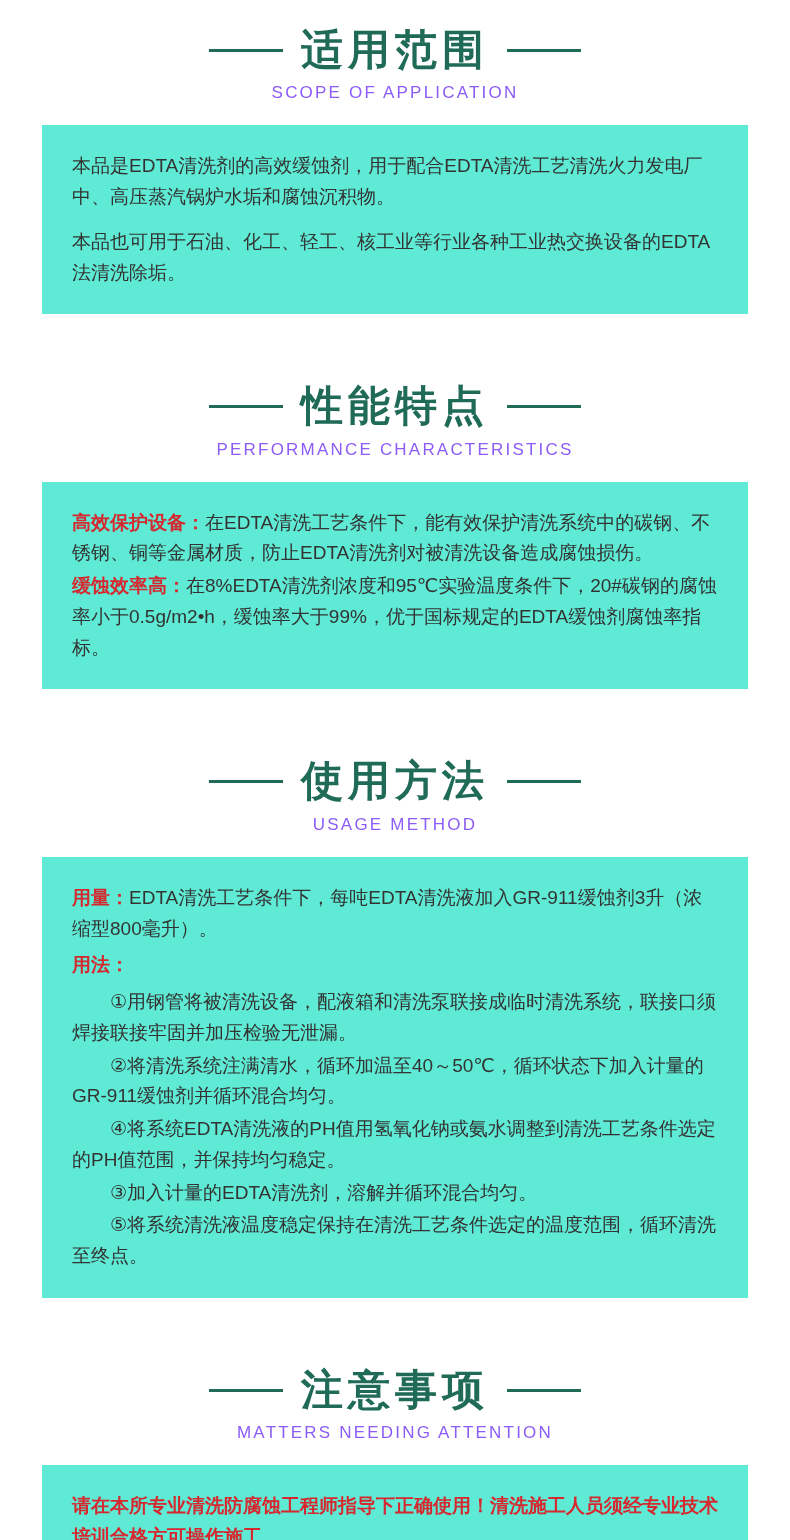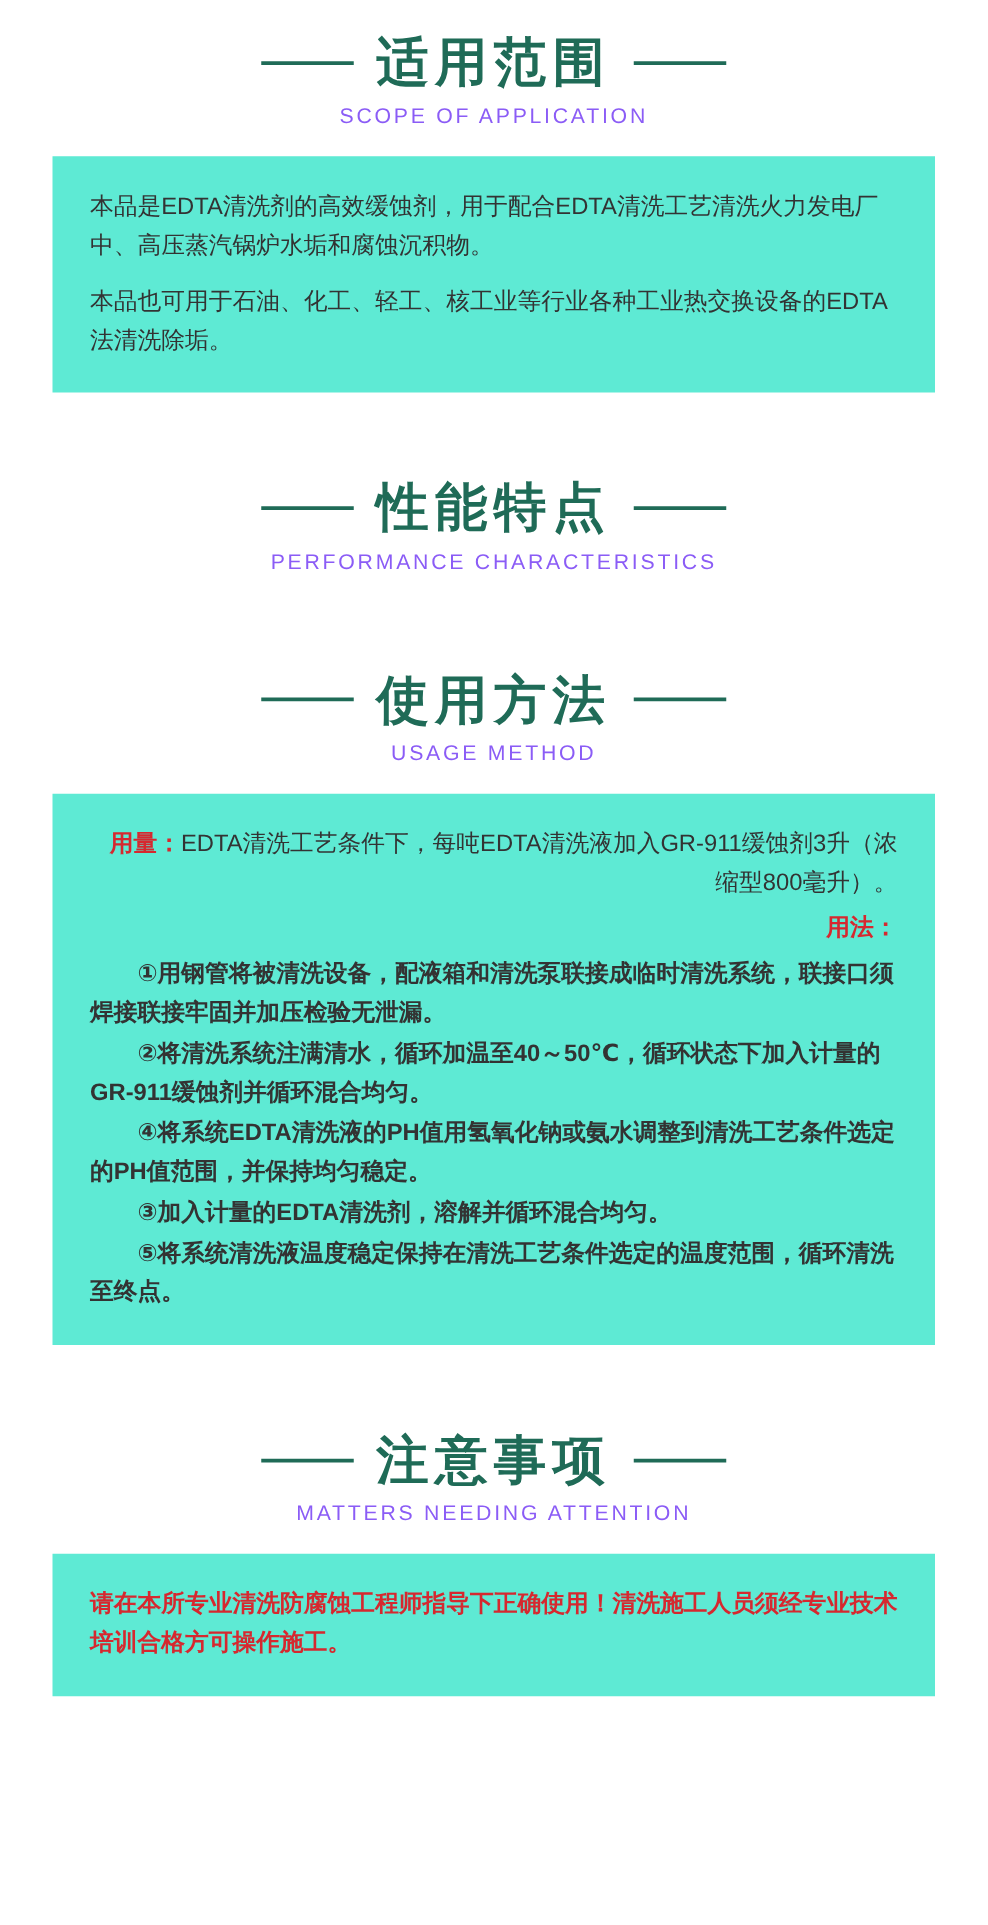--- a/index.html
+++ b/index.html
@@ -69,26 +69,25 @@
   }
   .panel p:last-child {
     margin-bottom: 0;
   }
   .lead {
     color: #d6282f;
     font-weight: bold;
   }
   .indent {
     text-indent: 2em;
-    font-weight: bold;
   }
   .tight p {
     margin-bottom: 2px;
   }
-  .gap-small { margin-bottom: 6px !important; text-align: right; }
+  .gap-small { margin-bottom: 6px !important; }
 
   .spacer-lg { height: 42px; }
 
   .panel-notes p {
     color: #d6282f;
     font-weight: bold;
     font-size: 19px;
     line-height: 1.62;
   }
 </style>
@@ -115,20 +114,24 @@
 
   <div class="section-head">
     <div class="head-row">
       <span class="head-rule"></span>
       <span class="head-cn">性能特点</span>
       <span class="head-rule"></span>
     </div>
     <div class="head-en">PERFORMANCE CHARACTERISTICS</div>
   </div>
 
+  <div class="panel tight">
+    <p><span class="lead">高效保护设备：</span><span>在EDTA清洗工艺条件下，能有效保护清洗系统中的碳钢、不锈钢、铜等金属材质，防止EDTA清洗剂对被清洗设备造成腐蚀损伤。</span></p>
+    <p><span class="lead">缓蚀效率高：</span><span>在8%EDTA清洗剂浓度和95℃实验温度条件下，20#碳钢的腐蚀率小于0.5g/m2•h，缓蚀率大于99%，优于国标规定的EDTA缓蚀剂腐蚀率指标。</span></p>
+  </div>
 
   <div class="spacer-lg"></div>
 
   <div class="section-head">
     <div class="head-row">
       <span class="head-rule"></span>
       <span class="head-cn">使用方法</span>
       <span class="head-rule"></span>
     </div>
     <div class="head-en">USAGE METHOD</div>

